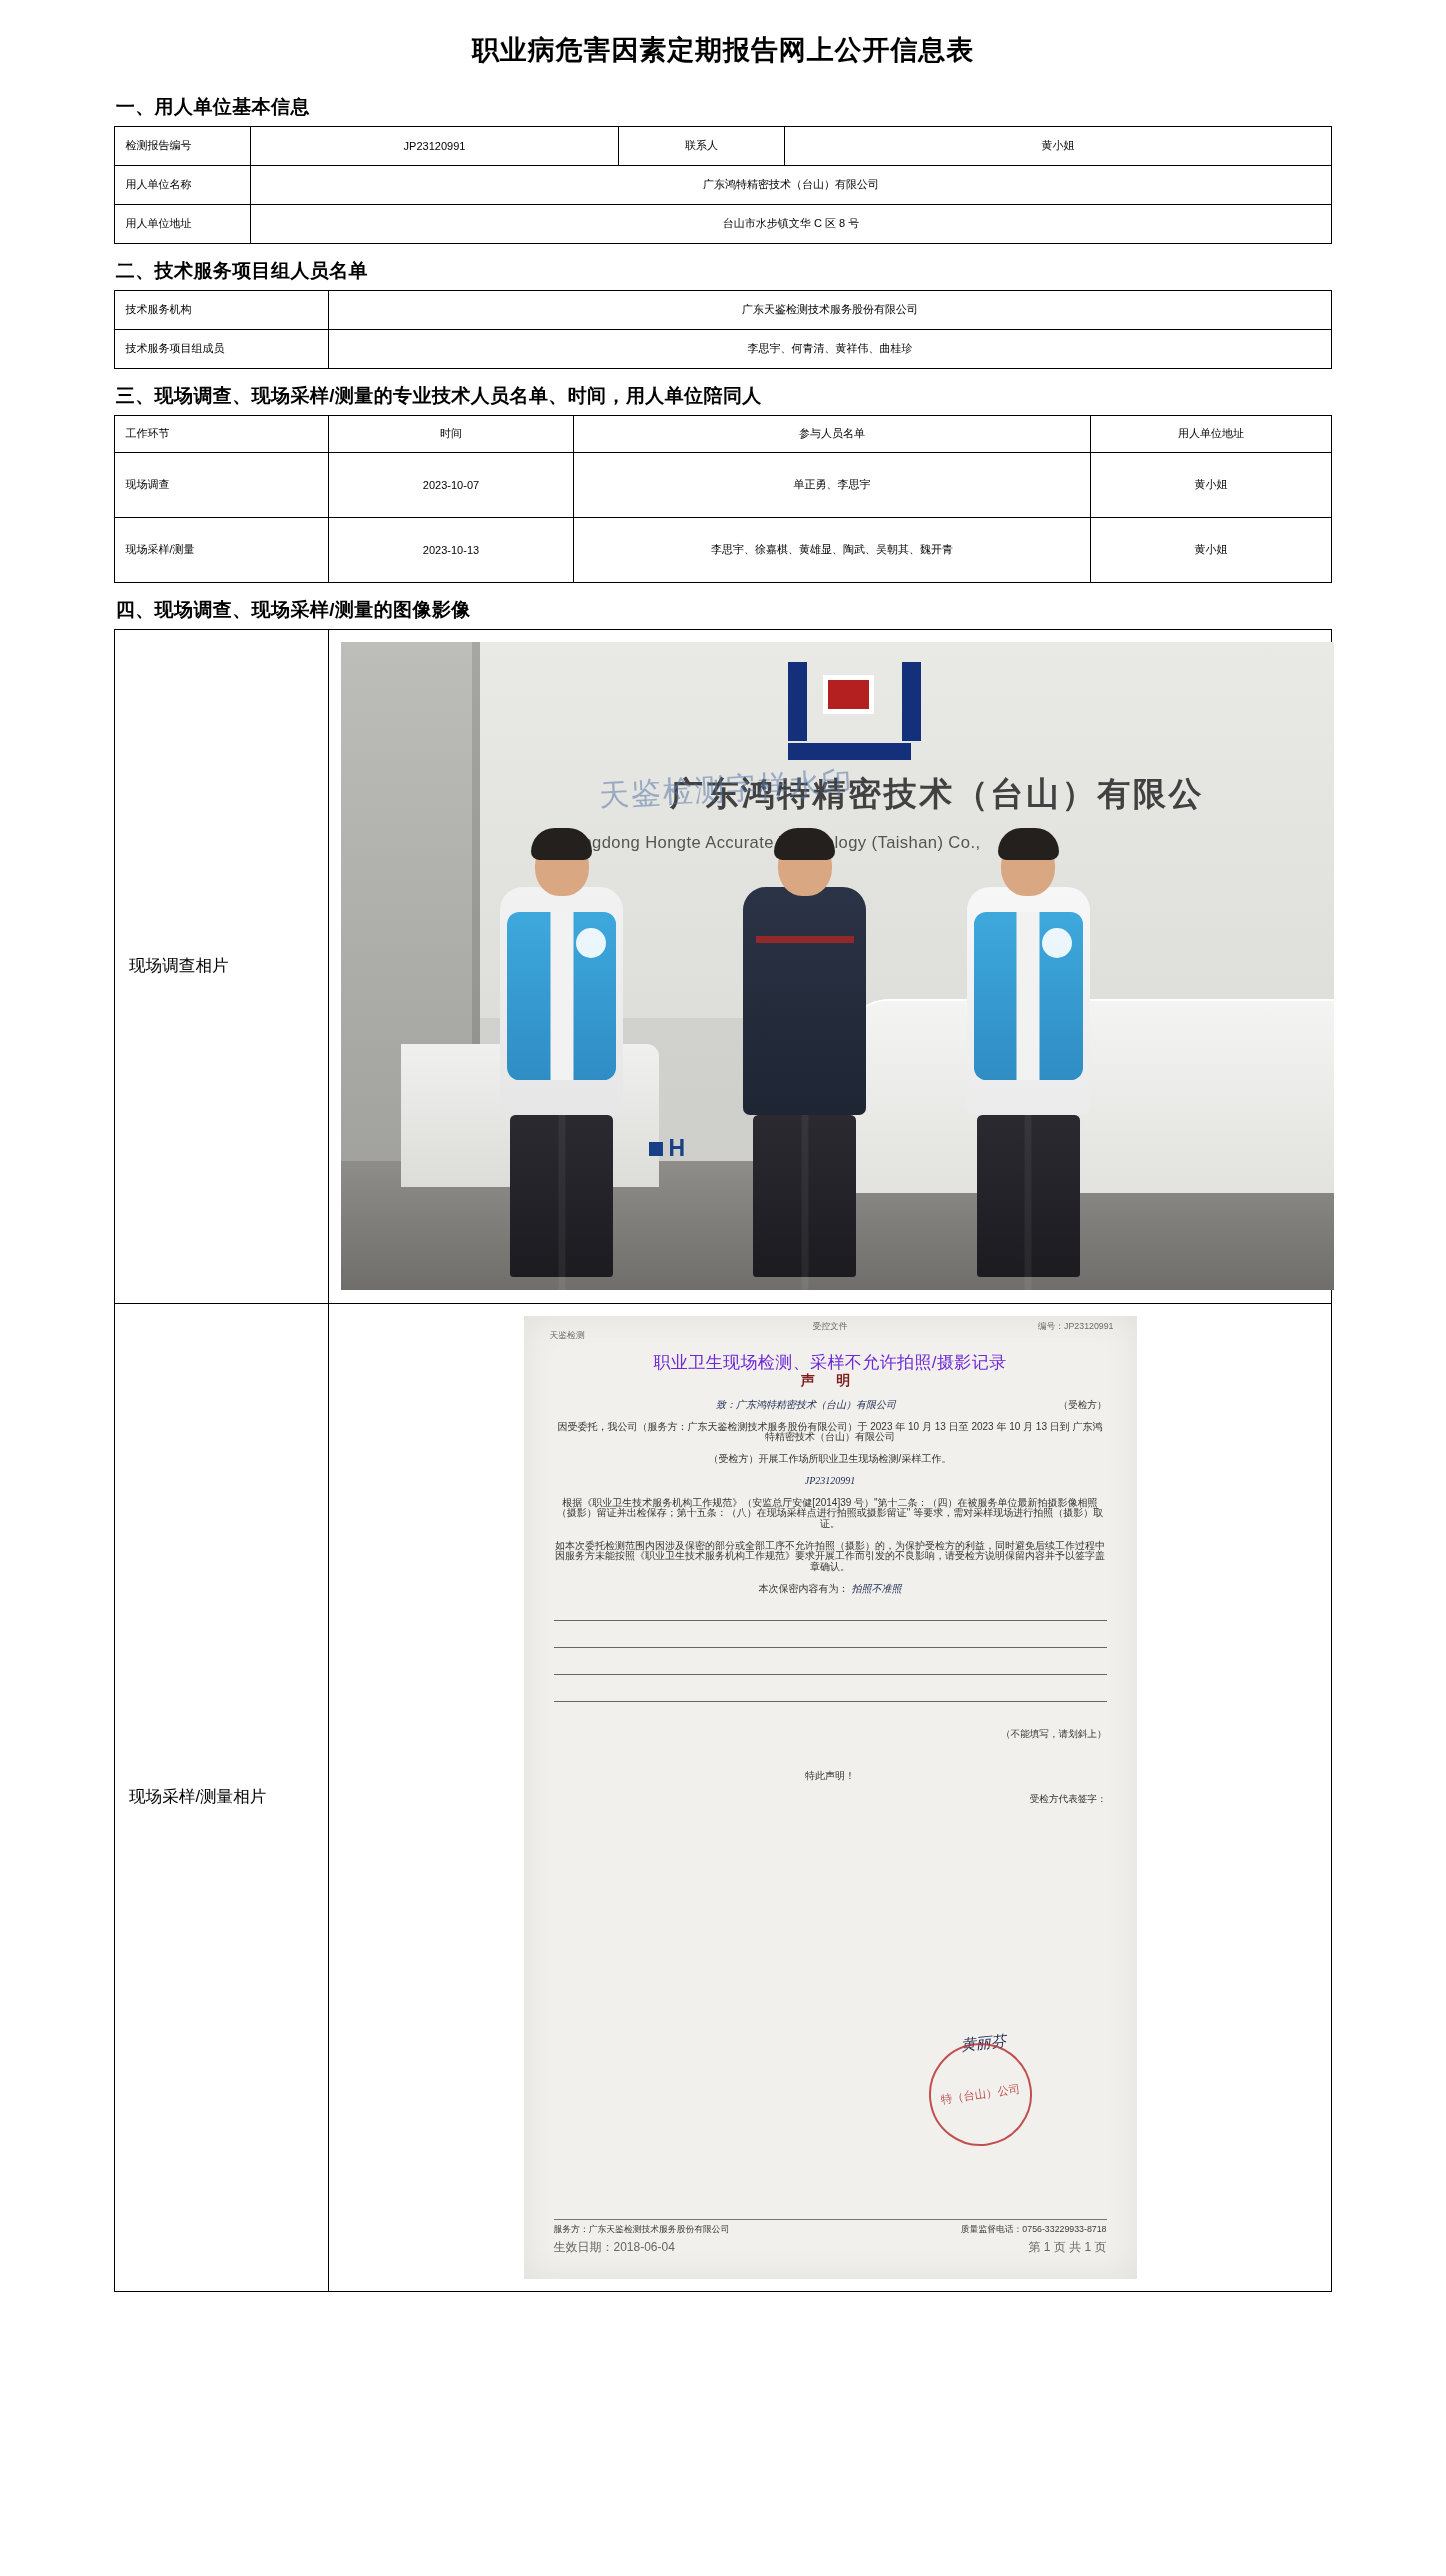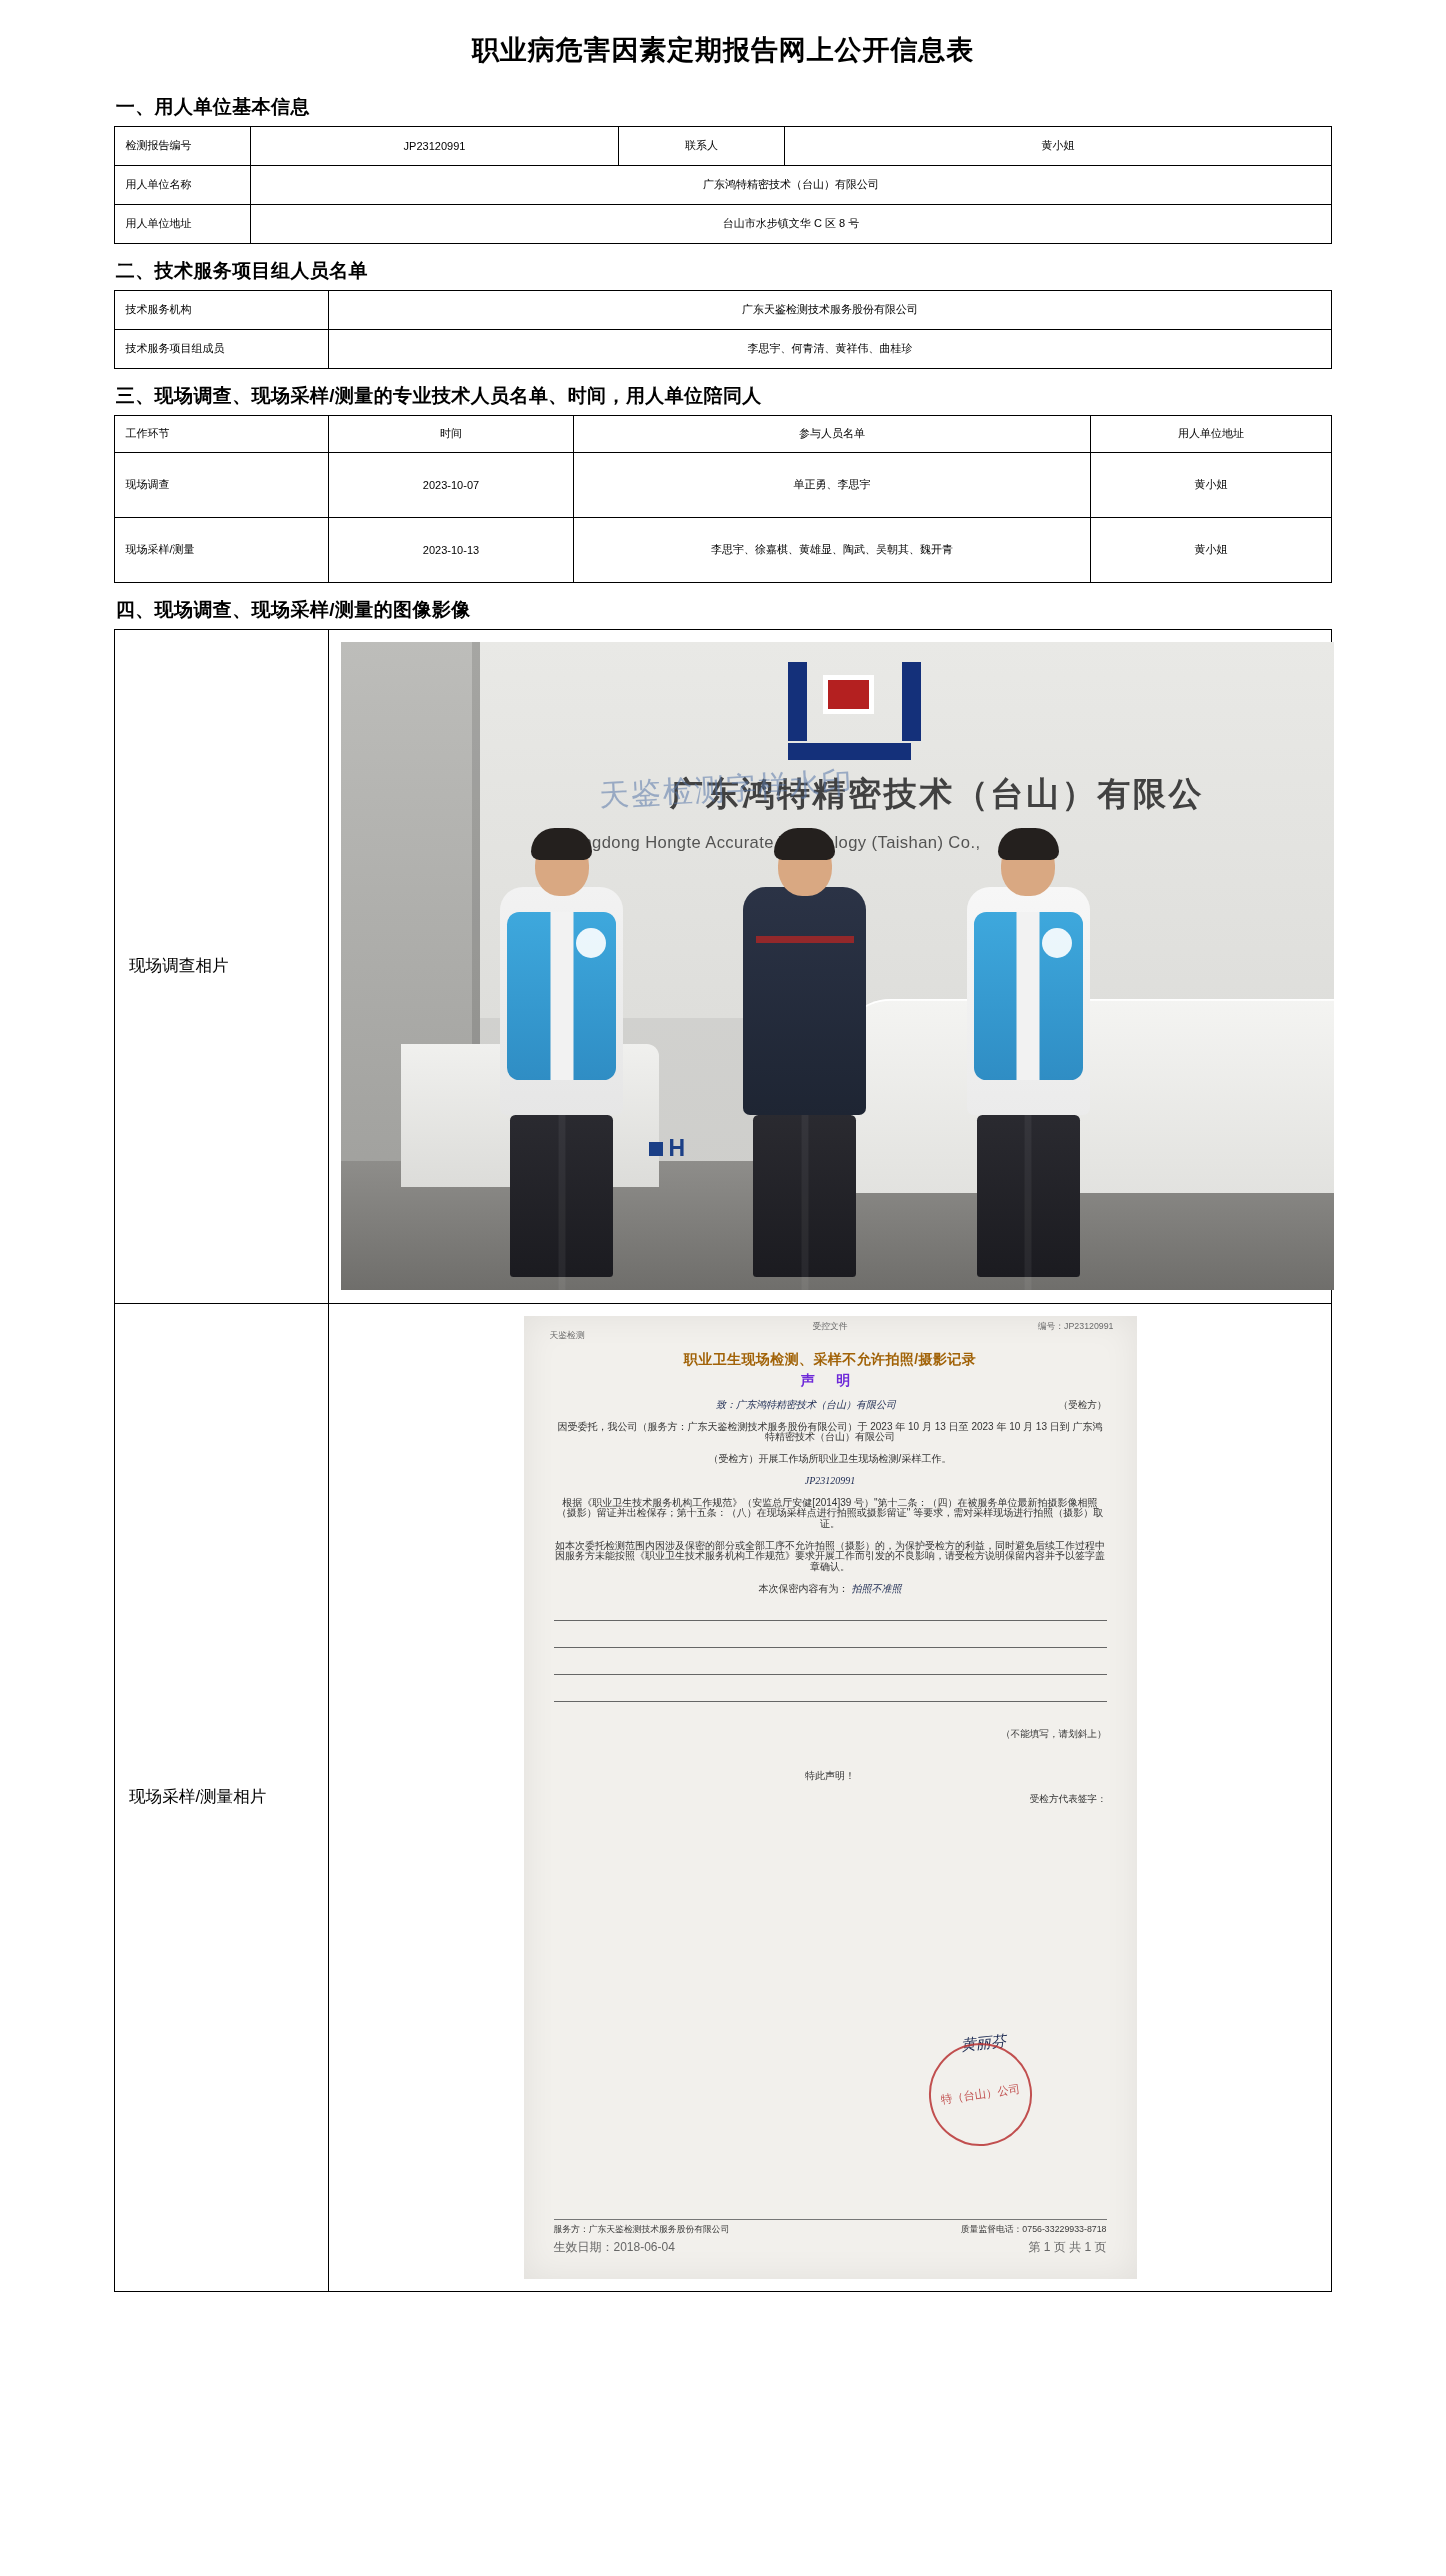--- a/index.html
+++ b/index.html
@@ -236,26 +236,26 @@
   }
   .sc-top {
     position: absolute; left: 0; top: 0; width: 100%; height: 30px;
     font-size: 8.8px; color: #6b6b6b;
   }
   .sc-top .l { position: absolute; left: 26px; top: 14px; }
   .sc-top .c { position: absolute; left: 50%; transform: translateX(-50%); top: 5.3px; }
   .sc-top .r { position: absolute; right: 23px; top: 5.3px; }
   .sc-title {
     position: absolute; top: 35px; width: 100%; text-align: center;
-    font-size: 14px; font-weight: bold; color: #a16207;
+    font-size: 17px; font-weight: normal; color: #6d28d9;
     letter-spacing: 0.4px;
   }
   .sc-sub {
     position: absolute; top: 56px; width: 100%; text-align: center;
-    font-size: 14px; font-weight: bold; letter-spacing: 8.8px; color: #6d28d9;
+    font-size: 14px; font-weight: bold; letter-spacing: 8.8px; color: #7f1d1d;
   }
   .sc-body { position: absolute; left: 30px; right: 30px; top: 84px; }
   .sc-line {
     font-size: 10px; color: #333; line-height: 1.05;
     margin-bottom: 11.4px; position: relative;
   }
   .sc-hand {
     font-family: "Liberation Serif", serif;
     color: #1c2a52; font-style: italic;
   }

